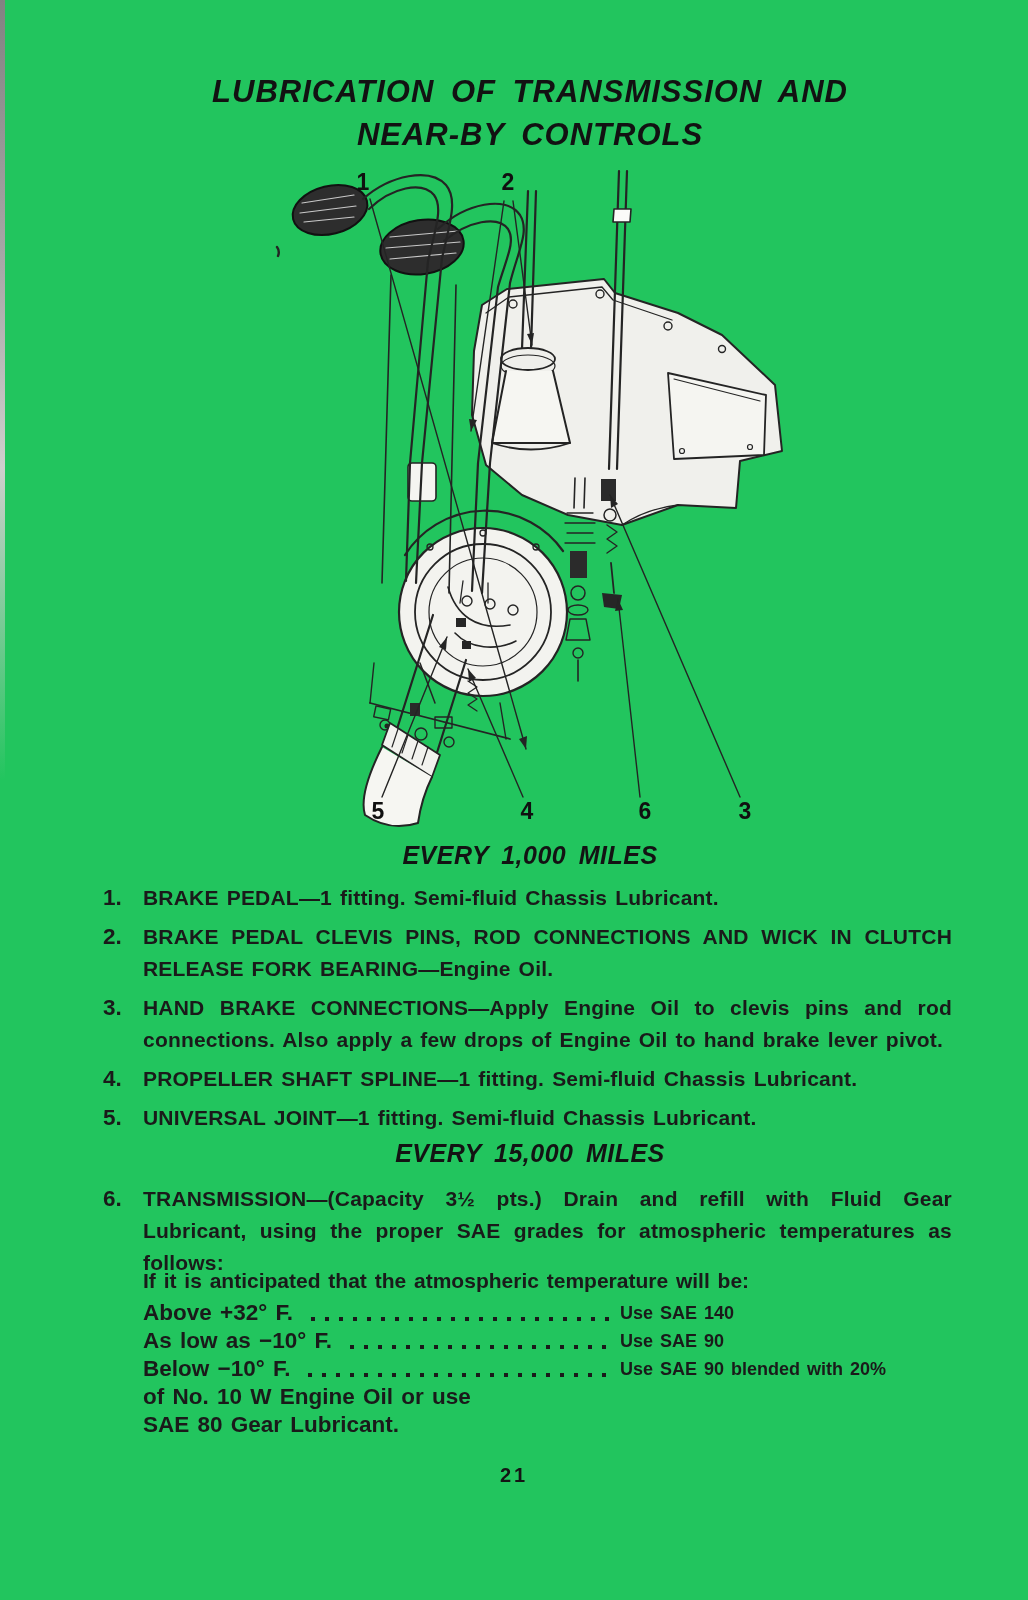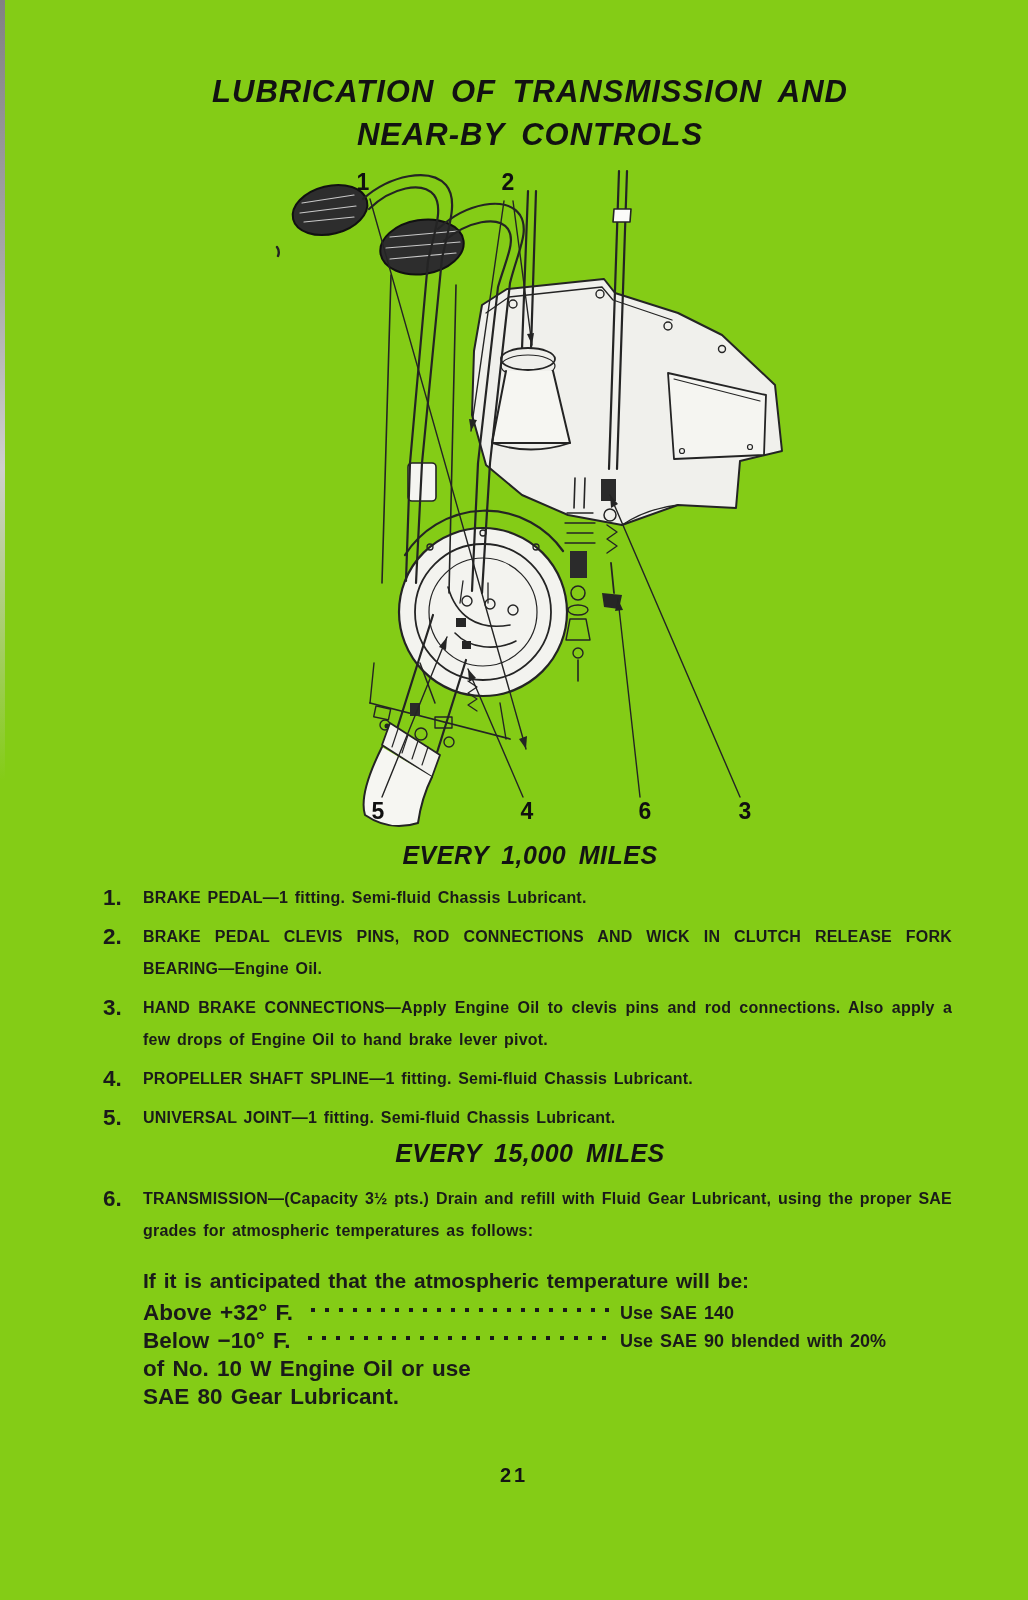--- a/index.html
+++ b/index.html
@@ -6,21 +6,21 @@
   body{
     width:1028px;height:1600px;
     background:#efefed;
     font-family:"Liberation Sans",sans-serif;
     color:#1a1a1a;
     position:relative;
     overflow:hidden;
   }
   .page{
     position:absolute;inset:0;
-    background:#84cc16;
+    background:#22c55e;
   }
   .binding-edge{
     position:absolute;left:0;top:0;width:5px;height:780px;
     background:linear-gradient(to bottom,#828282 0%,#a9a9a9 35%,#cfcfcd 60%,rgba(207,207,205,0) 100%);
   }
   .title{
     position:absolute;top:70px;left:30px;width:1000px;
     text-align:center;
     font-style:italic;font-weight:bold;
     font-size:31px;line-height:43px;
@@ -51,34 +51,34 @@
   }
   .list-1k{top:882px;}
   .list-15k{top:1183px;}
   .item{display:flex;margin-bottom:7px;}
   .item-num{
     width:40px;flex:0 0 40px;
     font-weight:bold;font-size:22.5px;line-height:32px;
   }
   .item-text{
     flex:1;
-    font-weight:bold;font-size:16px;line-height:32px;
+    font-weight:bold;font-size:21px;line-height:32px;
     text-align:justify;
     word-spacing:2px;letter-spacing:0.2px;
   }
   .intro-line{
     position:absolute;left:143px;right:76px;top:1266px;
     font-weight:bold;font-size:21px;line-height:30px;
     word-spacing:2px;
   }
   .temp-table{
     position:absolute;left:143px;right:70px;top:1299px;
   }
   .trow{display:flex;line-height:28px;}
-  .cleft{width:477px;flex:0 0 477px;display:flex;align-items:center;gap:14px;}
+  .cleft{width:477px;flex:0 0 477px;display:flex;align-items:flex-end;gap:14px;}
   .cond{
     white-space:nowrap;font-weight:bold;font-size:22.5px;word-spacing:2px;
   }
   .dots{
     flex:1;height:4px;margin:0 4px 6px 4px;
     background-image:repeating-linear-gradient(to right,#1a1a1a 0 4px,transparent 4px 14px);
   }
   .use{
     white-space:nowrap;font-weight:bold;font-size:18px;word-spacing:2px;
   }
@@ -258,20 +258,27 @@
   <div class="temp-table">
     <div class="trow">
       <span class="cleft">
         <span class="cond">Above +32° F.</span>
         <span class="dots"></span>
       </span>
       <span class="use">Use SAE 140</span>
     </div>
     <div class="trow">
       <span class="cleft">
+        <span class="cond">As low as −10° F.</span>
+        <span class="dots"></span>
+      </span>
+      <span class="use">Use SAE 90</span>
+    </div>
+    <div class="trow">
+      <span class="cleft">
         <span class="cond">Below −10° F.</span>
         <span class="dots"></span>
       </span>
       <span class="use">Use SAE 90 blended with 20%</span>
     </div>
     <div class="textra">of No. 10 W Engine Oil or use</div>
     <div class="textra">SAE 80 Gear Lubricant.</div>
   </div>
 
   <div class="page-number">21</div>

